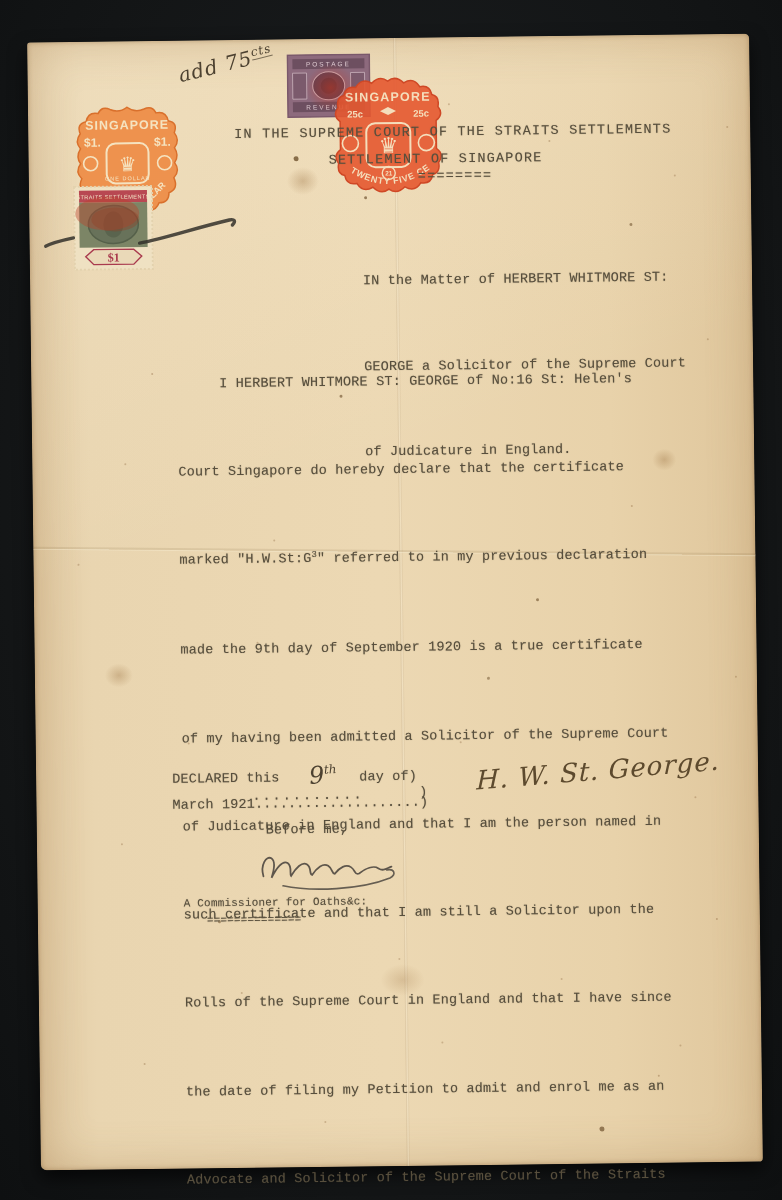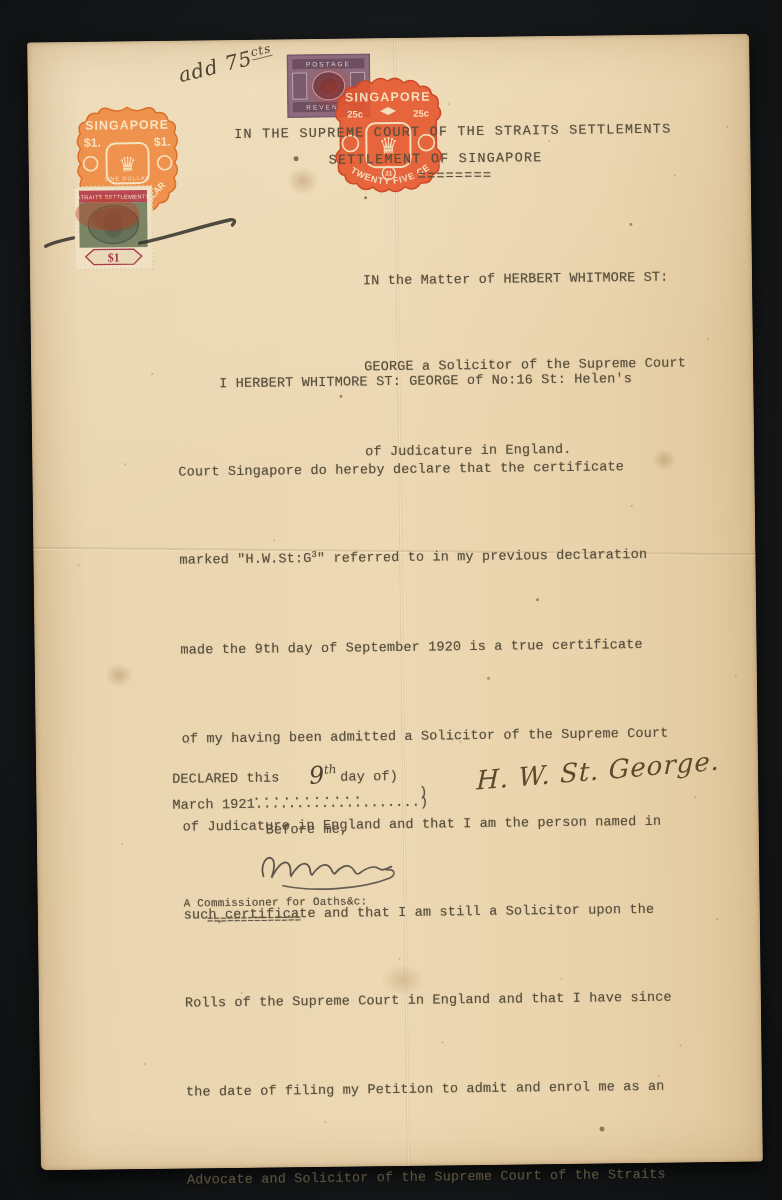--- a/index.html
+++ b/index.html
@@ -51,21 +51,21 @@
   .t{position:absolute;white-space:pre;font-family:"Liberation Mono","DejaVu Sans Mono",monospace;
      color:#584f3d;font-size:13.5px;letter-spacing:.15px;text-shadow:0 0 1px rgba(88,79,61,.5);z-index:5;}
   #hdr1{left:206px;top:87px;letter-spacing:1.2px;}
   #hdr2{left:300px;top:114px;letter-spacing:1.2px;}
   #hdr-rule{left:389px;top:131px;letter-spacing:1.2px;}
   #matter{left:333px;top:172px;line-height:28.5px;}
   #body{left:146px;top:270px;line-height:29.4px;}
   #body .indent{padding-left:42px;}
   .sup3{font-size:9px;display:inline-block;transform:translateY(-5px);}
   #declared{left:136px;top:731px;}
-  #dayof{left:304px;top:731px;}
+  #dayof{left:323px;top:731px;}
   #dots-under{left:216px;top:749px;letter-spacing:2px;}
   #brace-mid{left:383px;top:747px;}
   #date-line{left:136px;top:757px;}
   #before-me{left:229px;top:783px;}
   #comm-title{left:146px;top:857px;font-size:11px;letter-spacing:.2px;}
   #comm-rule{left:169px;top:874px;font-size:11px;}
 
   
   .hand{position:absolute;font-family:"DejaVu Serif","Liberation Serif",serif;font-style:italic;
      color:#4c4130;z-index:6;}

